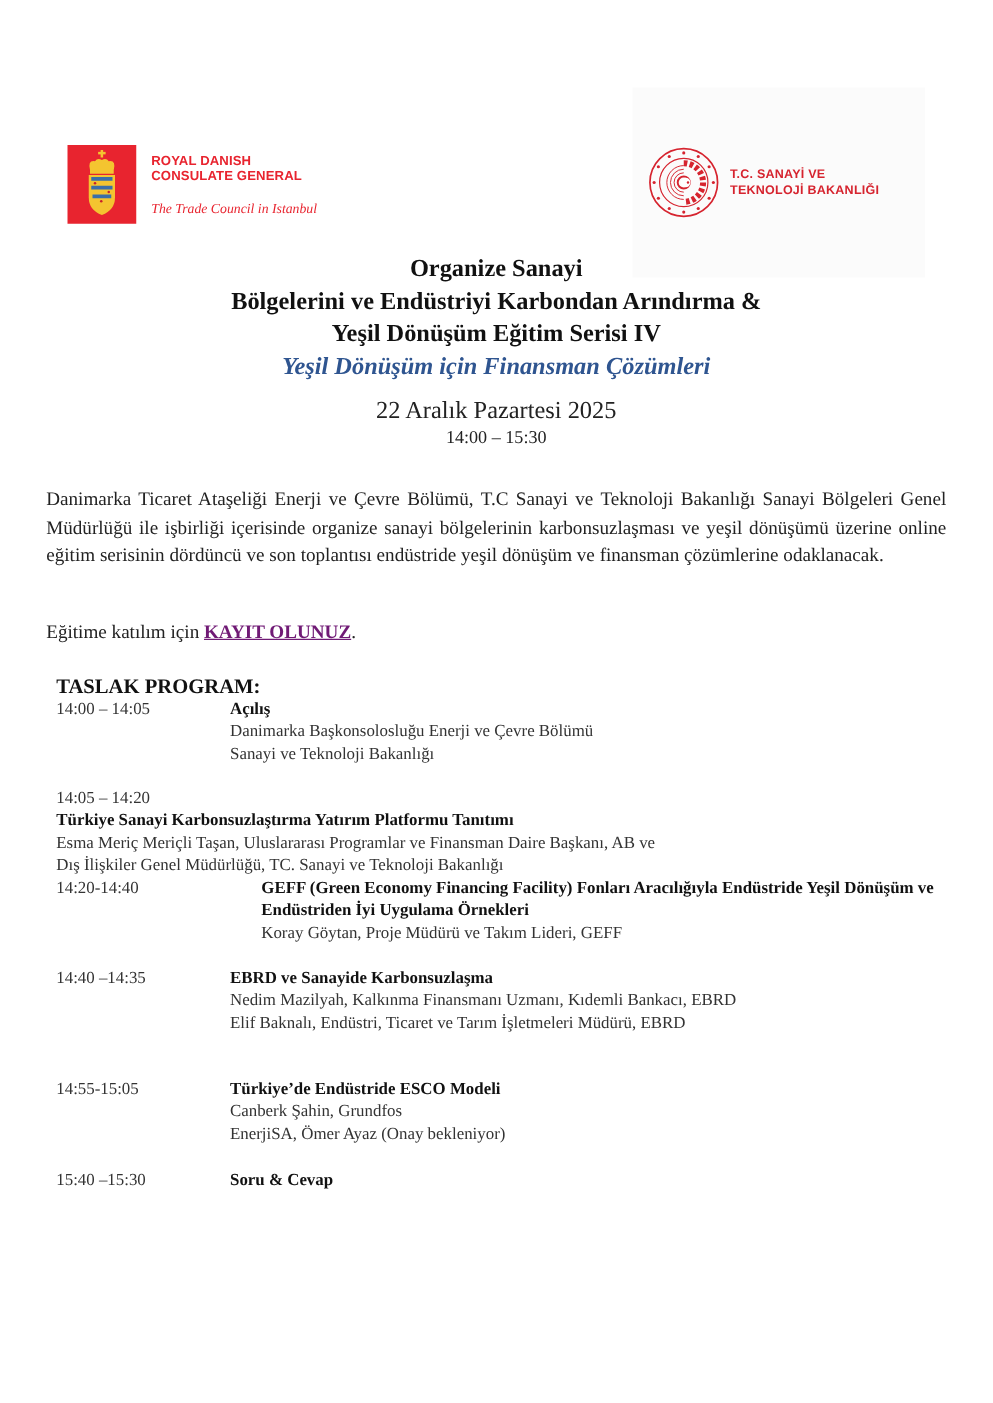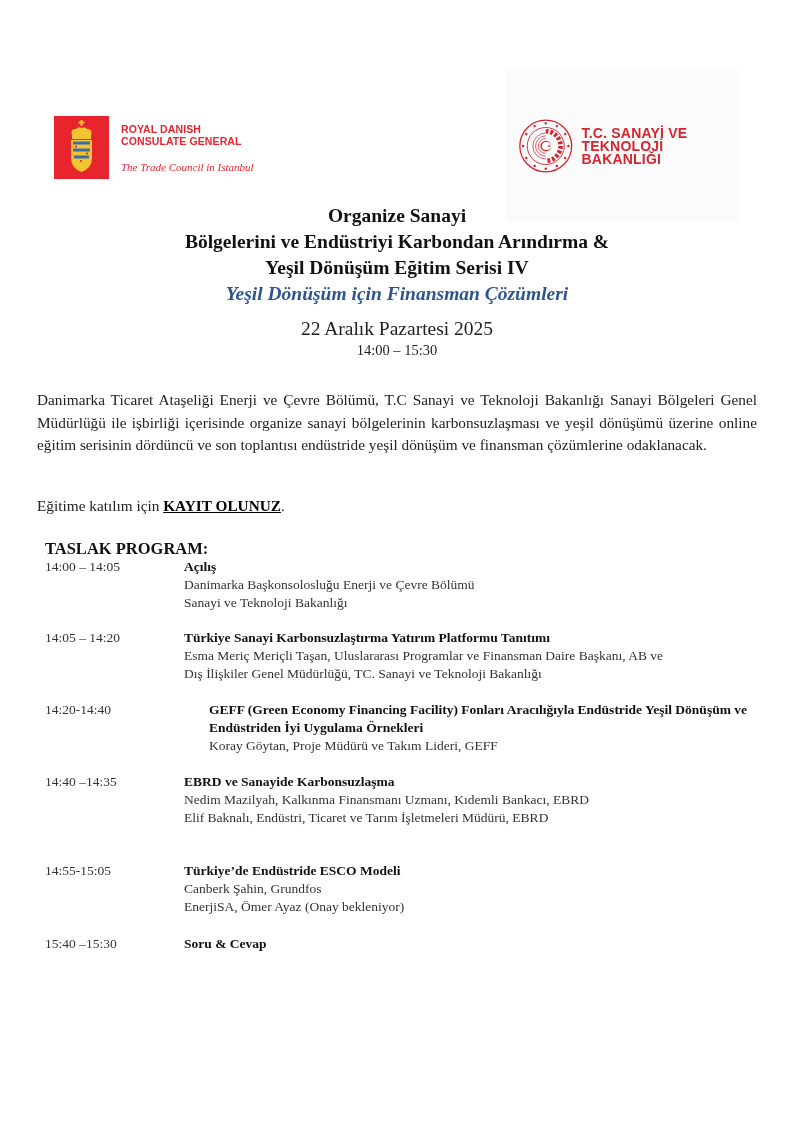--- a/index.html
+++ b/index.html
@@ -8,31 +8,31 @@
 
     .logo-left { position: absolute; left: 54px; top: 116px; display: flex; align-items: center; }
     .dk-square { width: 55px; height: 63px; background: #e8242f; position: relative; }
     .dk-square svg { position: absolute; left: 0; top: 0; }
     .dk-text { margin-left: 12px; font-family: "Liberation Sans", "DejaVu Sans", sans-serif; color: #e8242f; line-height: 12px; }
     .dk-text .l1, .dk-text .l2 { font-size: 10.5px; font-weight: bold; letter-spacing: 0.1px; }
     .dk-text .l3 { font-family: "Liberation Serif", serif; font-style: italic; font-size: 11px; margin-top: 14px; }
 
     .logo-right { position: absolute; left: 506px; top: 70px; width: 234px; height: 152px; background: #fbfbfb; display: flex; align-items: center; padding-left: 12px; }
     .tc-seal { width: 58px; height: 58px; }
-    .tc-text { margin-left: 8px; font-family: "Liberation Sans", "DejaVu Sans", sans-serif; font-weight: bold; color: #d6242f; font-size: 14px; line-height: 13px; letter-spacing: 0.2px; }
+    .tc-text { margin-left: 8px; font-family: "Liberation Sans", "DejaVu Sans", sans-serif; font-weight: bold; color: #d6242f; font-size: 10px; line-height: 13px; letter-spacing: 0.2px; }
 
     .title-block { position: absolute; left: 0; width: 794px; top: 203px; text-align: center; }
     .t1, .t2, .t3 { font-weight: bold; font-size: 19.5px; line-height: 26px; color: #111; }
     .t4 { font-weight: bold; font-style: italic; font-size: 19.5px; line-height: 26px; color: #2f5590; }
     .date { font-size: 19.5px; line-height: 24px; margin-top: 10px; color: #222; }
     .time { font-size: 14.5px; line-height: 18px; color: #222; }
 
     .intro { position: absolute; left: 37px; width: 720px; top: 389px; font-size: 15.3px; line-height: 22.5px; text-align: justify; color: #222; }
     .register { position: absolute; left: 37px; top: 495px; font-size: 15.3px; line-height: 22px; color: #222; }
-    .register a { color: #000000; font-weight: bold; text-decoration: underline; }
+    .register a { color: #701a75; font-weight: bold; text-decoration: underline; }
 
     .prog-heading { position: absolute; left: 45px; top: 540px; font-size: 16.5px; font-weight: bold; line-height: 18px; color: #111; }
 
     .session { position: absolute; left: 45px; width: 720px; display: flex; font-size: 13.5px; line-height: 18px; color: #333; }
     .session .time-col { width: 139px; flex: none; }
     .session .body { flex: 1; }
     .session .stitle { font-weight: bold; color: #111; }
     .session .line { }
   </style>
 </head>
@@ -112,21 +112,21 @@
 
 <div class="session" style="top:558px;">
   <div class="time-col">14:00 – 14:05</div>
   <div class="body">
     <div class="stitle">Açılış</div>
     <div class="line">Danimarka Başkonsolosluğu Enerji ve Çevre Bölümü</div>
     <div class="line">Sanayi ve Teknoloji Bakanlığı</div>
   </div>
 </div>
 
-<div class="session" style="top:629px;">
+<div class="session" style="top:629px;flex-direction:column;">
   <div class="time-col">14:05 – 14:20</div>
   <div class="body">
     <div class="stitle">Türkiye Sanayi Karbonsuzlaştırma Yatırım Platformu Tanıtımı</div>
     <div class="line">Esma Meriç Meriçli Taşan,  Uluslararası Programlar ve Finansman Daire Başkanı, AB ve</div>
     <div class="line">Dış İlişkiler Genel Müdürlüğü, TC. Sanayi ve Teknoloji Bakanlığı</div>
   </div>
 </div>
 
 <div class="session" style="top:701px;gap:25px;">
   <div class="time-col">14:20-14:40</div>

